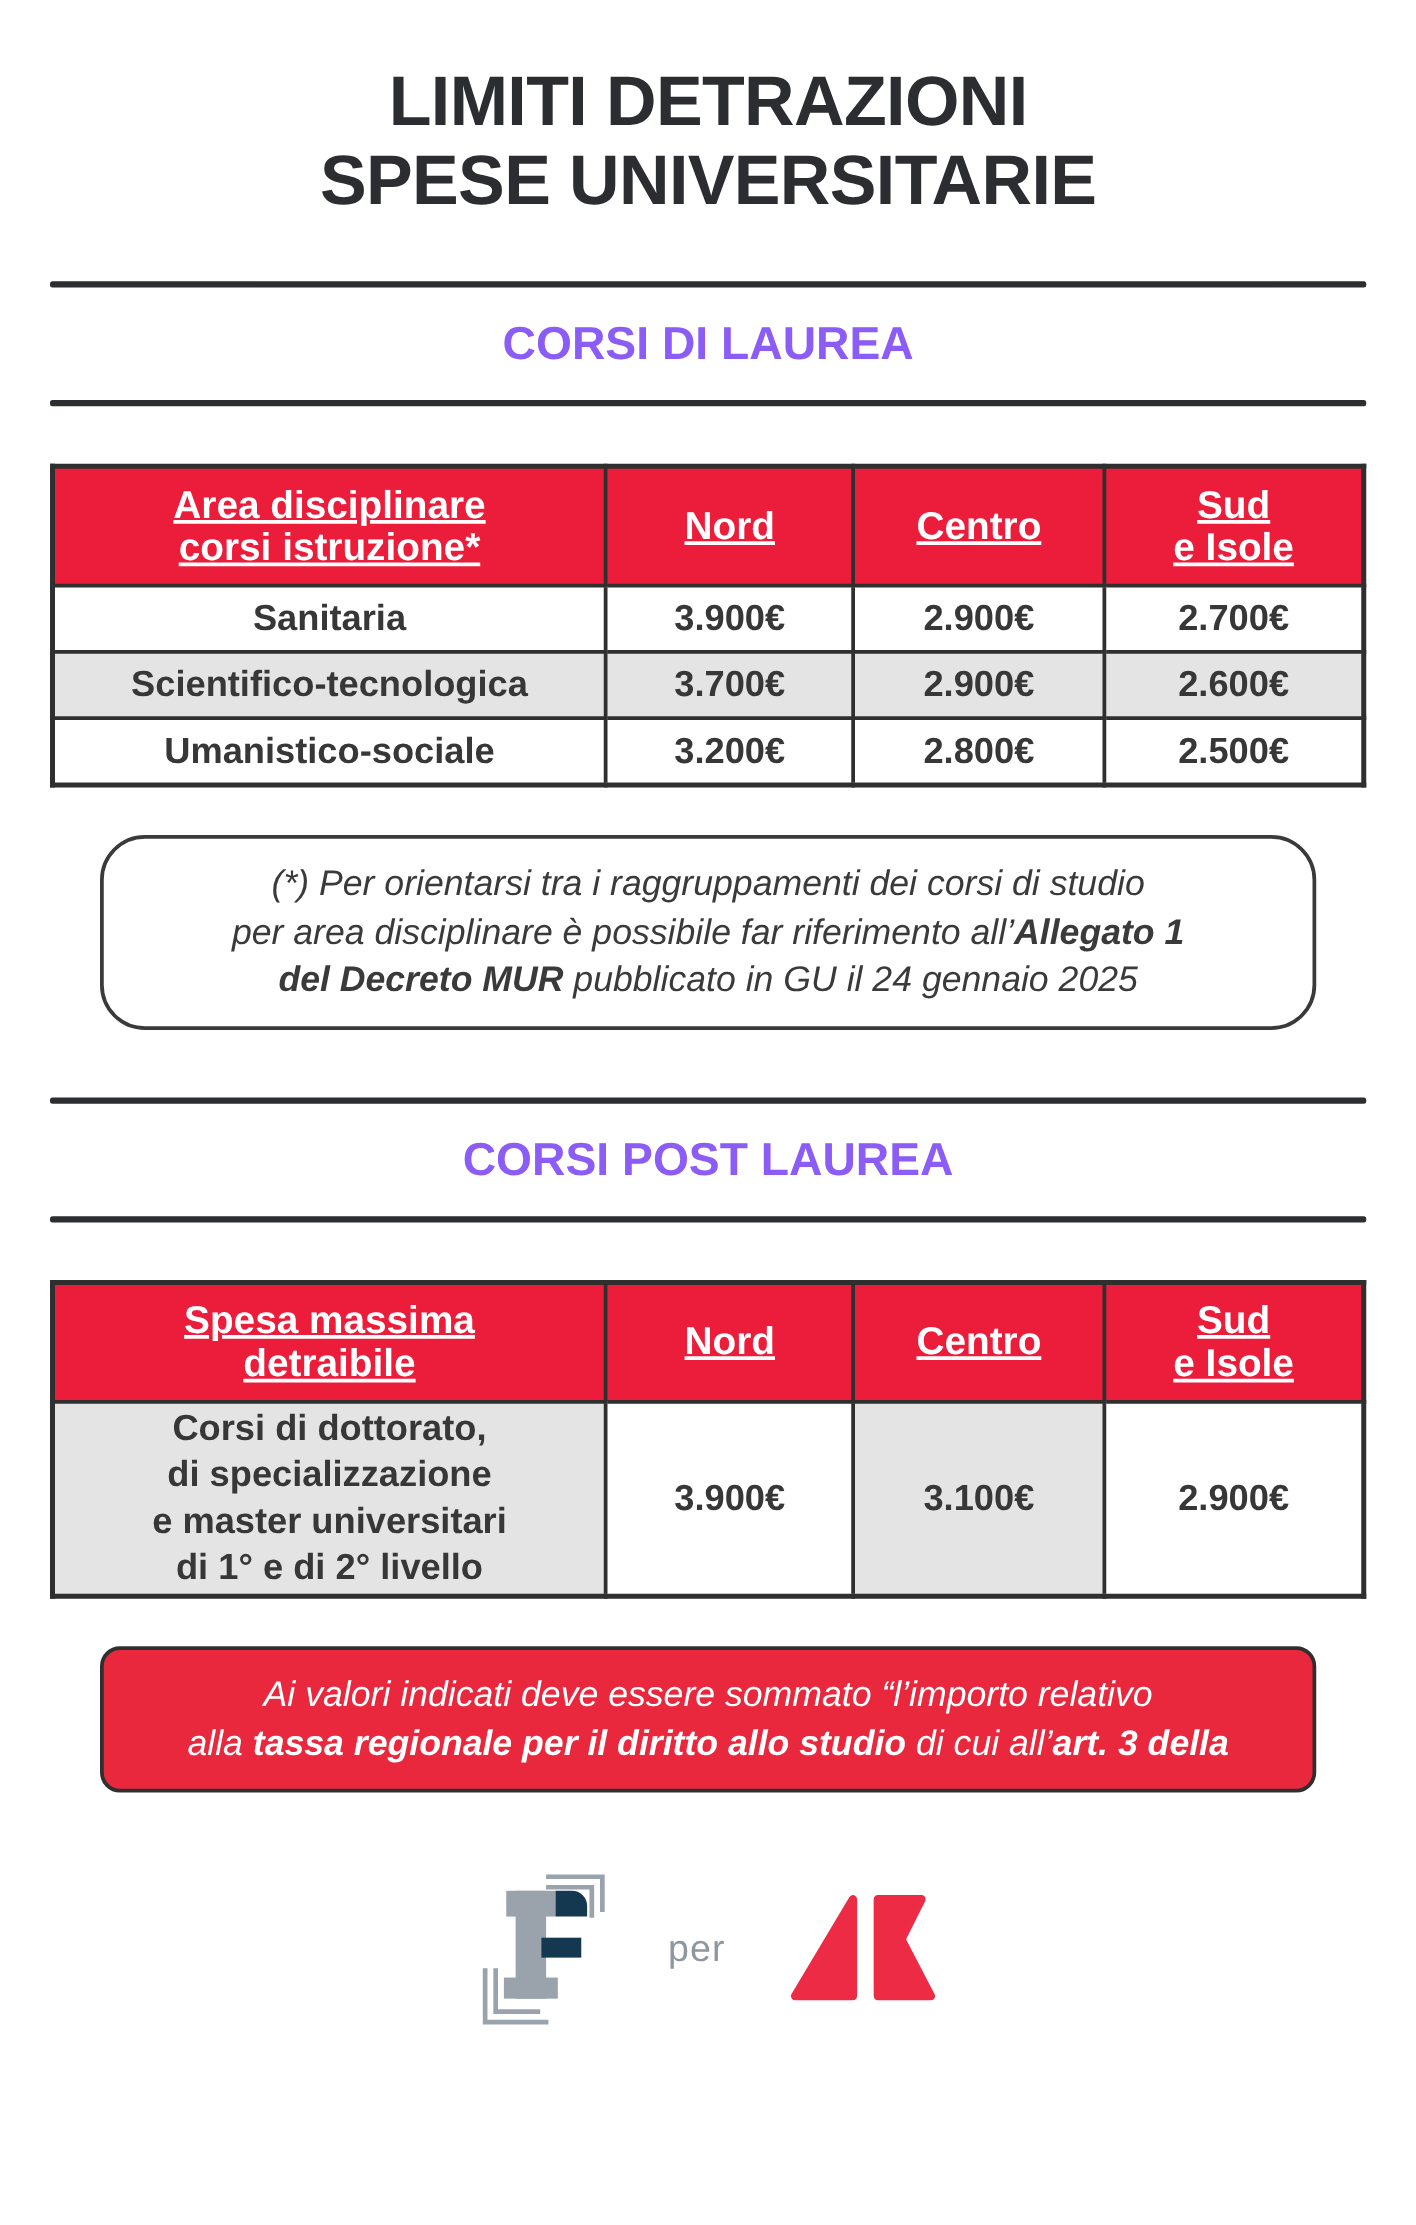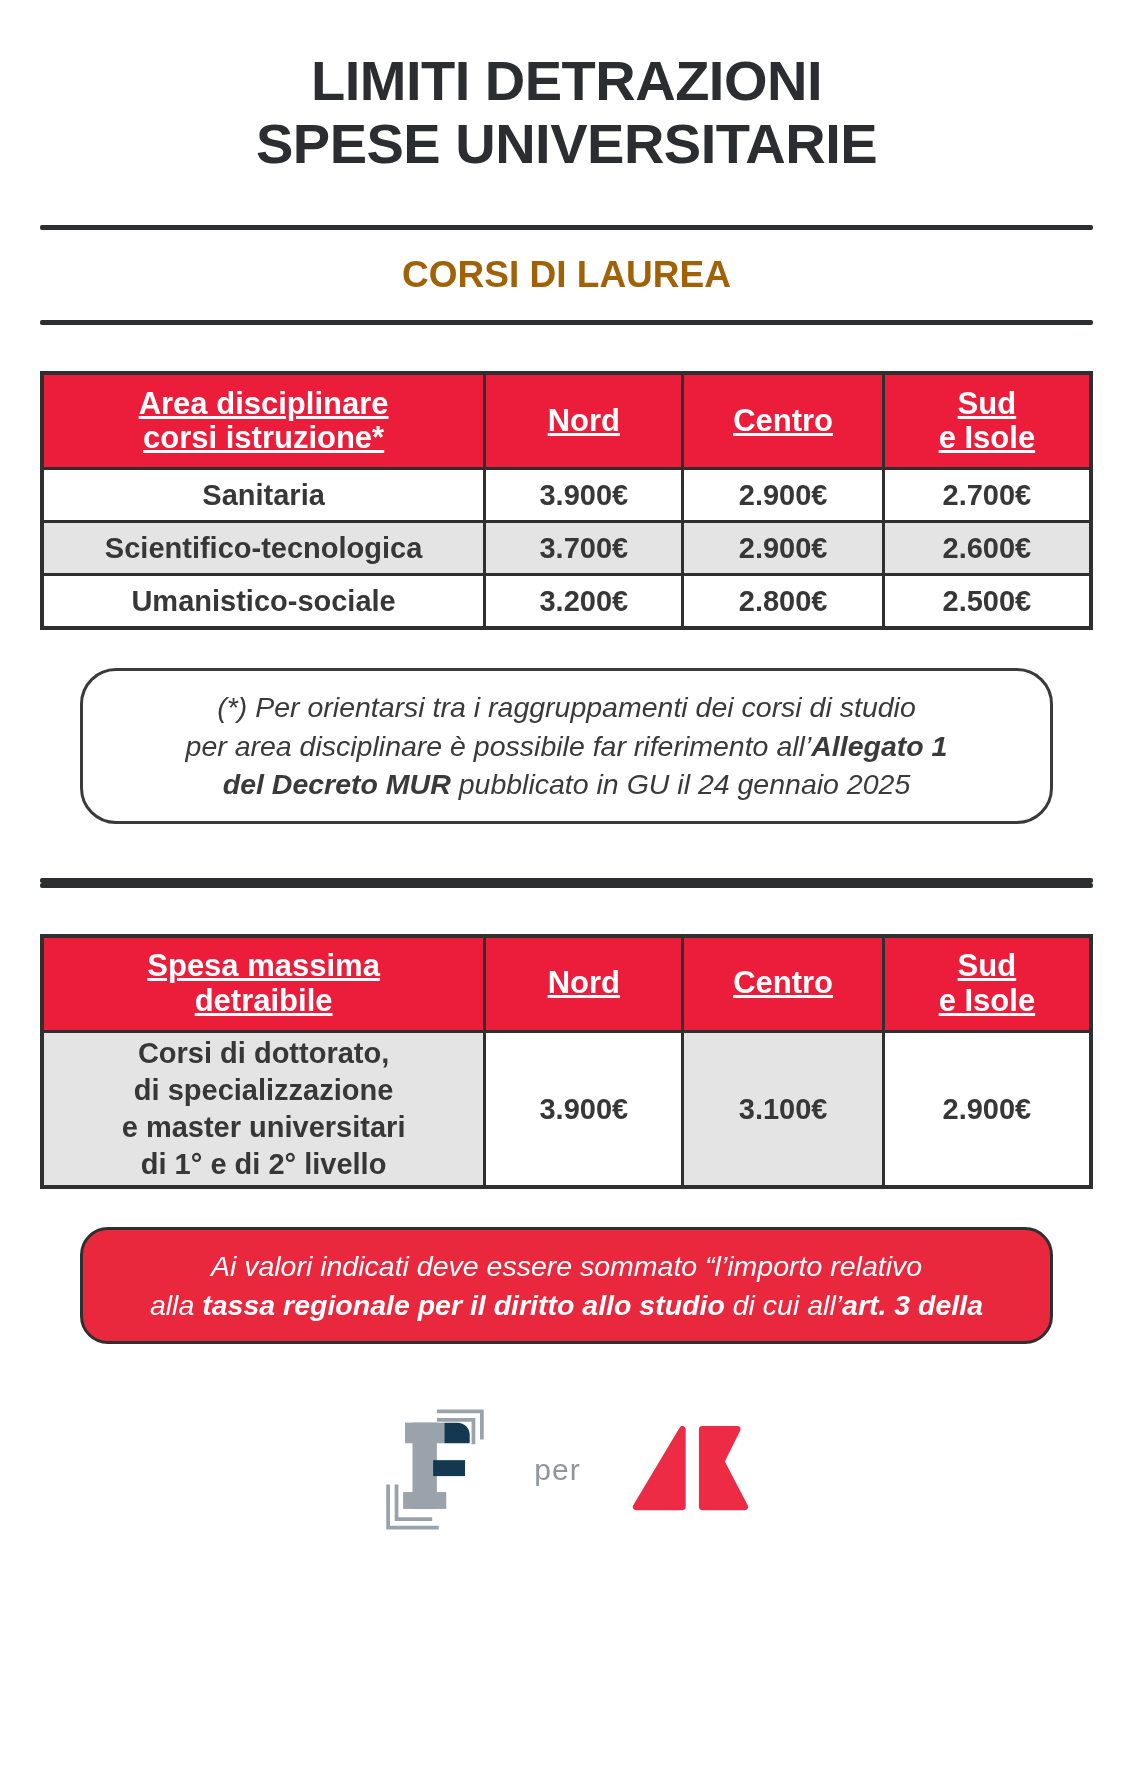--- a/index.html
+++ b/index.html
@@ -12,21 +12,21 @@
 
   .title{
     margin:16px 0 0;text-align:center;font-weight:700;
     font-size:56px;line-height:1.12;letter-spacing:-0.5px;color:#2b2d31;
   }
   .rule{height:5px;background:#2c2e31;border-radius:2px;}
   .rule.r1{margin-top:50px;}
   .rule.r-below-heading{margin-top:0;}
   .section-heading{
     margin:24px 0;text-align:center;font-weight:700;
-    font-size:37px;letter-spacing:0;color:#a16207;
+    font-size:37px;letter-spacing:0;color:#8b5cf6;
   }
   .rule.r-top2{margin-top:54px;}
 
   table.grid{
     width:100%;border-collapse:collapse;table-layout:fixed;
     margin-top:46px;border:4px solid #2f2f2f;
   }
   table.grid th,table.grid td{border:3px solid #2f2f2f;text-align:center;vertical-align:middle;}
   table.grid th{
     color:#ffffff;font-weight:700;font-size:31px;line-height:1.12;
@@ -49,21 +49,21 @@
   td.tall{height:176px;}
 
   .note-box{
     margin:38px 40px 0;border:3px solid #3a3a3a;border-radius:36px;
     padding:17px 20px;text-align:center;
     font-style:italic;font-size:28.5px;line-height:1.35;color:#3a3a3a;
   }
   .note-box b{font-weight:700;}
 
   .warning-box{
-    margin:38px 40px 0;border:3px solid #2f2f2f;border-radius:28px;
+    margin:38px 40px 0;border:3px solid #2f2f2f;border-radius:16px;
     padding:17px 16px;text-align:center;color:#ffffff;
     font-style:italic;font-size:28.5px;line-height:1.35;
   }
   .warning-box b{font-weight:700;}
 
   .rich-line{display:block;}
 
   .footer{
     margin-top:58px;display:flex;justify-content:center;align-items:center;gap:40px;
   }
@@ -122,20 +122,21 @@
     </tbody>
   </table>
 
   <div class="note-box">
     <span class="rich-line"><span>(*) Per orientarsi tra i raggruppamenti dei corsi di studio</span></span>
     <span class="rich-line"><span>per area disciplinare è possibile far riferimento all’</span><b>Allegato 1</b></span>
     <span class="rich-line"><b>del Decreto MUR</b><span> pubblicato in GU il 24 gennaio 2025</span></span>
   </div>
 
   <div class="rule r-top2"></div>
+  <h2 class="section-heading">CORSI POST LAUREA</h2>
   <div class="rule r-below-heading"></div>
 
   <table class="grid">
     <colgroup>
       <col class="col-area">
         <col class="col-nord">
         <col class="col-centro">
         <col class="col-sud">
     </colgroup>
     <thead>

